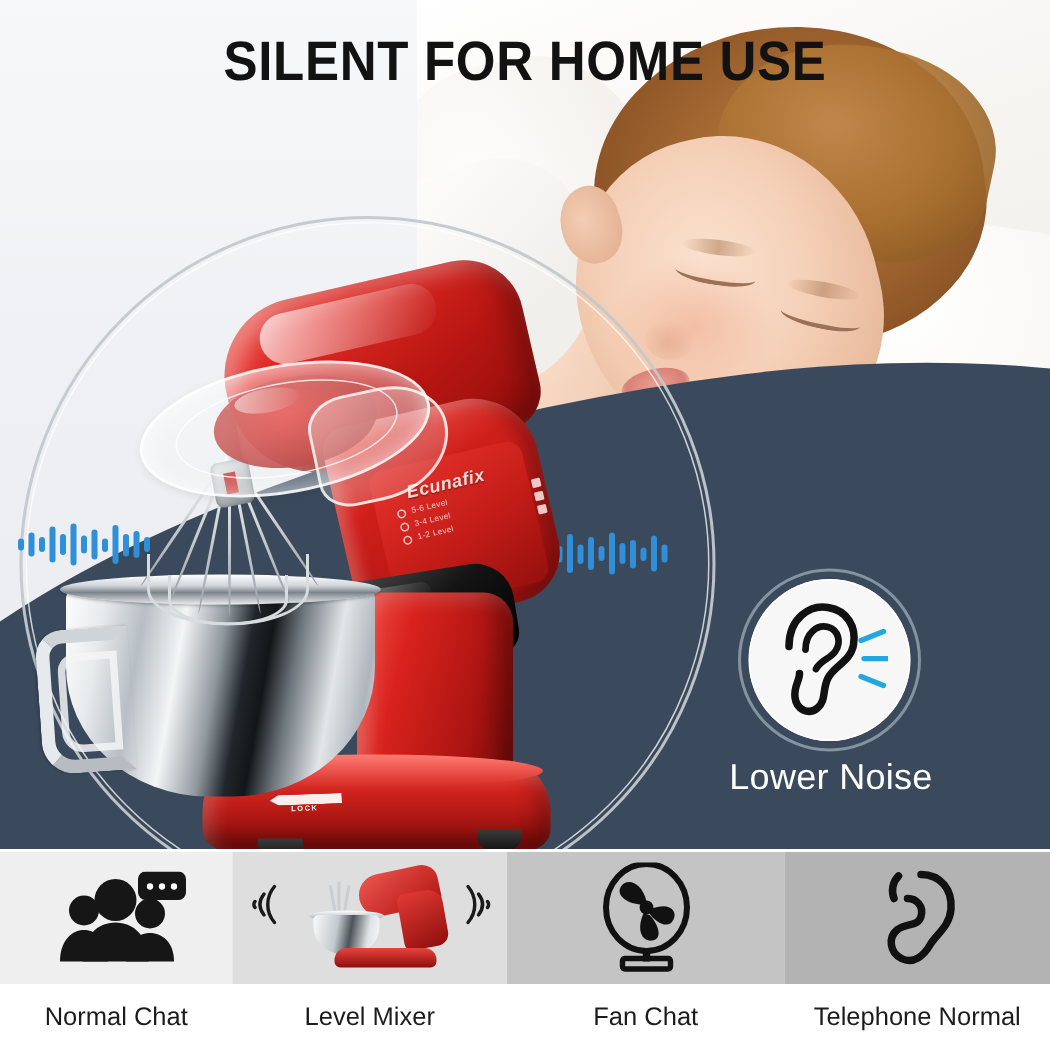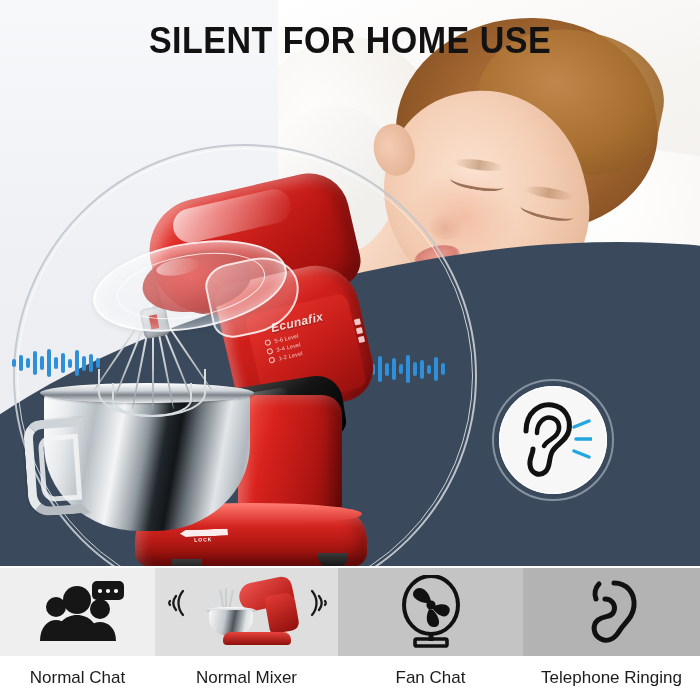--- a/index.html
+++ b/index.html
@@ -366,20 +366,21 @@
       <svg width="80" height="86" viewBox="0 0 80 86">
         <path d="M14 34 C14 15, 28 6, 40 8 C53 10, 59 21, 57 33 C55 44, 44 47, 40 55 C36 63, 39 70, 33 75 C27 80, 19 76, 18 68 C17 61, 21 57, 21 52" fill="none" stroke="#111" stroke-width="5" stroke-linecap="round" stroke-linejoin="round"></path>
         <path d="M25 36 C25 25, 33 19, 40 21 C47 23, 49 31, 45 37 C42 42, 35 43, 32 49" fill="none" stroke="#111" stroke-width="4.5" stroke-linecap="round"></path>
         <g stroke="#22a7e0" stroke-width="3.5" stroke-linecap="round">
           <line x1="62" y1="30" x2="77" y2="24"></line>
           <line x1="64" y1="42" x2="80" y2="42"></line>
           <line x1="62" y1="54" x2="77" y2="60"></line>
         </g>
       </svg>
     </div>
+    <div class="lower-noise-text">Lower Noise</div>
   </div>
 
   <div class="strip">
     <div class="cells">
 
       <div class="cell c1">
         <span class="chat-icon">
           <svg width="96" height="62" viewBox="0 0 96 62">
             <g fill="#161616">
               <circle cx="26" cy="26" r="10"></circle>
@@ -455,19 +456,19 @@
             <path d="M33 6 C46 6, 54 16, 53 29 C52 41, 43 46, 39 53 C35 60, 28 66, 20 62 C12 58, 11 48, 17 43 C23 38, 31 41, 33 34 C35 27, 30 22, 24 22" fill="none" stroke="#111" stroke-width="5" stroke-linecap="round" stroke-linejoin="round"></path>
             <path d="M18 7 C14 11, 13 17, 15 22" fill="none" stroke="#111" stroke-width="5" stroke-linecap="round"></path>
           </svg>
         </span>
       </div>
 
     </div>
 
     <div class="labels">
       <div class="lab c1">Normal Chat</div>
-      <div class="lab c2">Normal Mixer</div>
+      <div class="lab c2">Level Mixer</div>
       <div class="lab c3">Fan Chat</div>
-      <div class="lab c4">Telephone Ringing</div>
+      <div class="lab c4">Telephone Normal</div>
     </div>
   </div>
 
 </div>
 
 </body></html>

